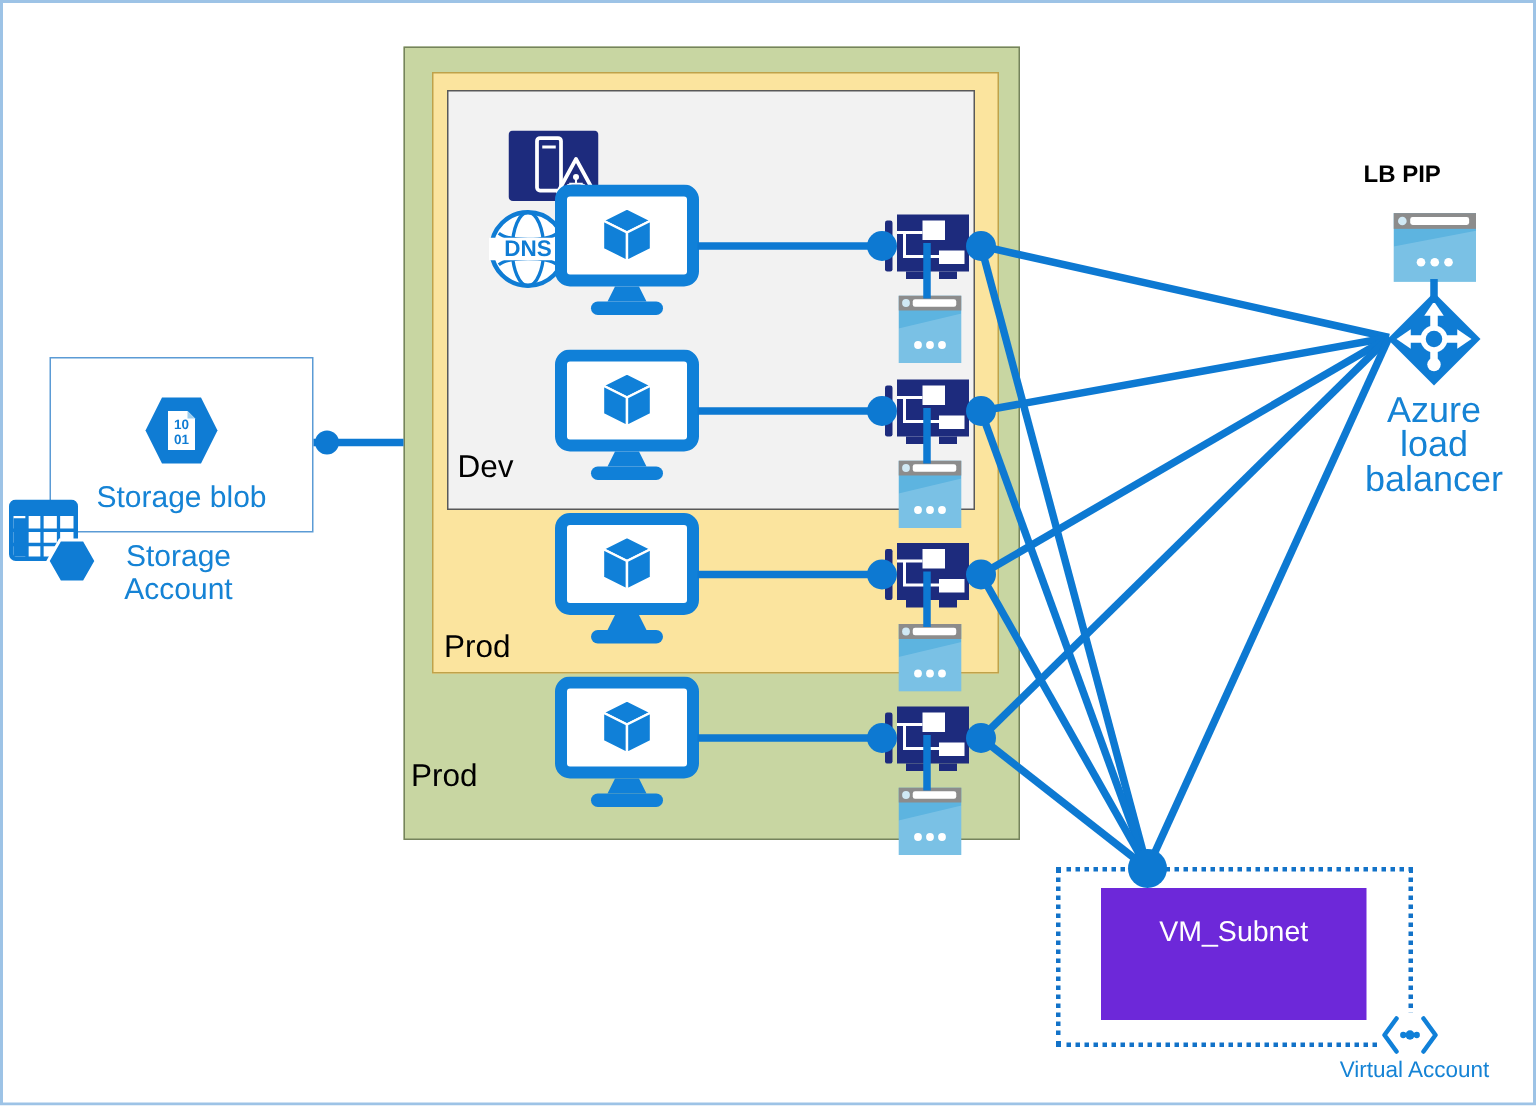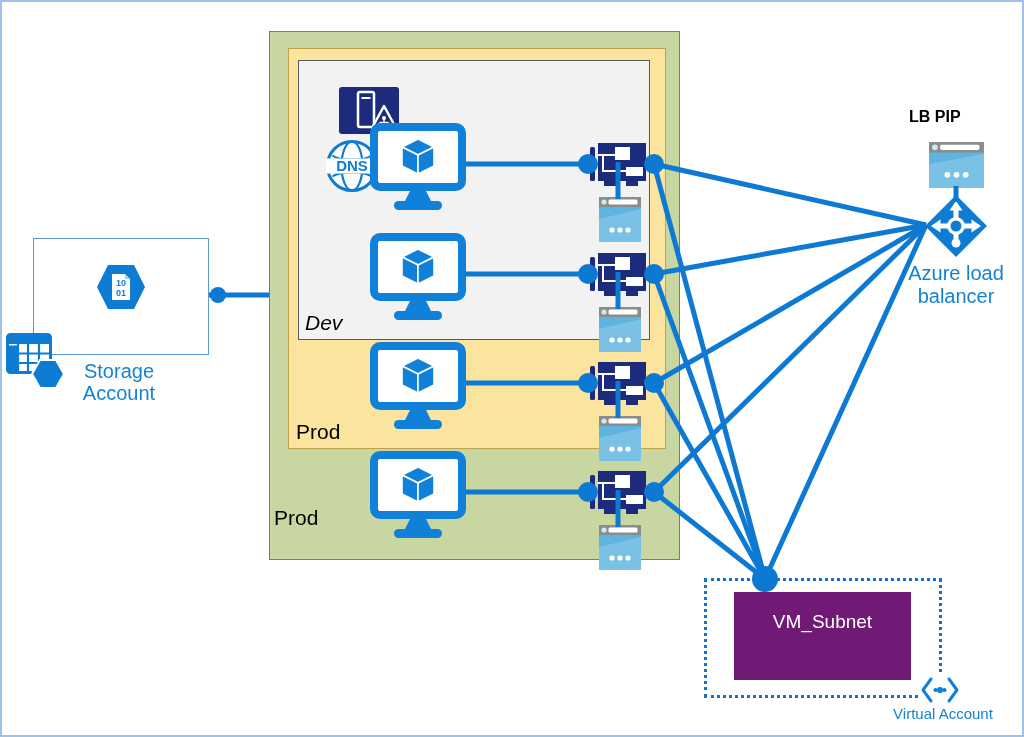--- a/index.html
+++ b/index.html
@@ -3,32 +3,32 @@
 <meta charset="utf-8">
 <style>
   html,body{margin:0;padding:0;background:#fff;font-family:"Liberation Sans",sans-serif;}
   #canvas{position:relative;width:1024px;height:737px;background:#ffffff;border:2px solid #9dc3e6;box-sizing:border-box;overflow:hidden;}
   .abs{position:absolute;}
   .envbox{position:absolute;box-sizing:border-box;}
   #prod-box{left:267px;top:29px;width:411px;height:529px;background:#c8d6a2;border:1.5px solid #75835c;z-index:1;}
   #test-box{left:286px;top:46px;width:378px;height:401px;background:#fbe49e;border:1.5px solid #bfa24a;z-index:1;}
   #dev-box{left:296px;top:58px;width:352px;height:280px;background:#f2f2f2;border:1.5px solid #595959;z-index:1;}
   .env-label{position:absolute;color:#000;font-size:21px;z-index:2;}
-  #dev-label{left:303px;top:309px;font-style:italic;}
+  #dev-label{left:303px;top:298px;}
   #test-label{left:294px;top:418px;}
   #prod-label{left:272px;top:504px;}
   #storage-box{left:31px;top:236px;width:176px;height:117px;background:#fff;border:1.5px solid #5b9bd5;box-sizing:border-box;z-index:1;}
   .blue-label{position:absolute;color:#1583d5;text-align:center;z-index:2;}
   #storage-blob-label{left:31px;top:319px;width:176px;font-size:20px;}
   #storage-account-label{left:52px;top:358px;width:130px;font-size:20px;line-height:22px;}
   #lb-pip-label{position:absolute;left:907px;top:106px;width:100px;text-align:left;color:#000;font-size:16px;font-weight:600;z-index:2;}
-  #lb-label{left:900px;top:260px;width:108px;font-size:20px;line-height:23px;}
+  #lb-label{left:900px;top:260px;width:108px;font-size:24px;line-height:23px;}
   #vnet-label{left:875px;top:703px;width:132px;font-size:15px;}
   #subnet-dotted{left:702px;top:576px;width:238px;height:120px;border:3px dotted #1272c8;box-sizing:border-box;z-index:1;}
-  #subnet-box{left:732px;top:590px;width:177px;height:88px;background:#701a75;color:#fff;text-align:center;padding-top:17px;box-sizing:border-box;font-size:19px;line-height:26px;z-index:2;}
+  #subnet-box{left:732px;top:590px;width:177px;height:88px;background:#6d28d9;color:#fff;text-align:center;padding-top:17px;box-sizing:border-box;font-size:19px;line-height:26px;z-index:2;}
   .icon{position:absolute;z-index:3;}
   #lines-overlay{position:absolute;left:0;top:0;z-index:4;pointer-events:none;}
 </style>
 </head>
 <body>
 
 <div id="canvas">
 
   <div id="prod-box" class="envbox"></div>
   <div id="test-box" class="envbox"></div>
@@ -38,20 +38,21 @@
   <div id="prod-label" class="env-label">Prod</div>
 
   <div id="storage-box" class="abs"></div>
   <svg class="icon" style="left:94px;top:262px" width="50" height="46" viewBox="0 0 50 46">
     <polygon points="12,1 38,1 49,23 38,45 12,45 1,23" fill="#0f7cd4"></polygon>
     <path d="M16,10 H29 L34,15 V36 H16 Z" fill="#ffffff"></path>
     <polygon points="29,10 29,15 34,15" fill="#9ecff0"></polygon>
     <text x="25" y="22" text-anchor="middle" font-size="9" font-weight="bold" fill="#0f7cd4" font-family="Liberation Sans,sans-serif">10</text>
     <text x="25" y="32" text-anchor="middle" font-size="9" font-weight="bold" fill="#0f7cd4" font-family="Liberation Sans,sans-serif">01</text>
   </svg>
+  <div id="storage-blob-label" class="blue-label">Storage blob</div>
   <svg class="icon" style="left:4px;top:331px" width="58" height="56" viewBox="0 0 58 56">
     <rect x="1.5" y="1.5" width="43" height="38" rx="3" fill="#ffffff" stroke="#0f7cd4" stroke-width="3"></rect>
     <path d="M1.5,1.5 h43 v9.5 h-43 z" fill="#0f7cd4"></path>
     <rect x="3" y="12.5" width="9" height="25.5" fill="#0f7cd4"></rect>
     <path d="M12,11 V39.5 M22,11 V39.5 M33,11 V39.5 M1.5,20.5 H44.5 M1.5,30 H44.5" stroke="#0f7cd4" stroke-width="2.2" fill="none"></path>
     <polygon points="34,27 50,27 58,41 50,55 34,55 26,41" fill="#0f7cd4" stroke="#ffffff" stroke-width="2"></polygon>
   </svg>
   <div id="storage-account-label" class="blue-label">Storage Account</div>
 
   <svg class="icon" style="left:337px;top:85px" width="60" height="47" viewBox="0 0 60 47">

